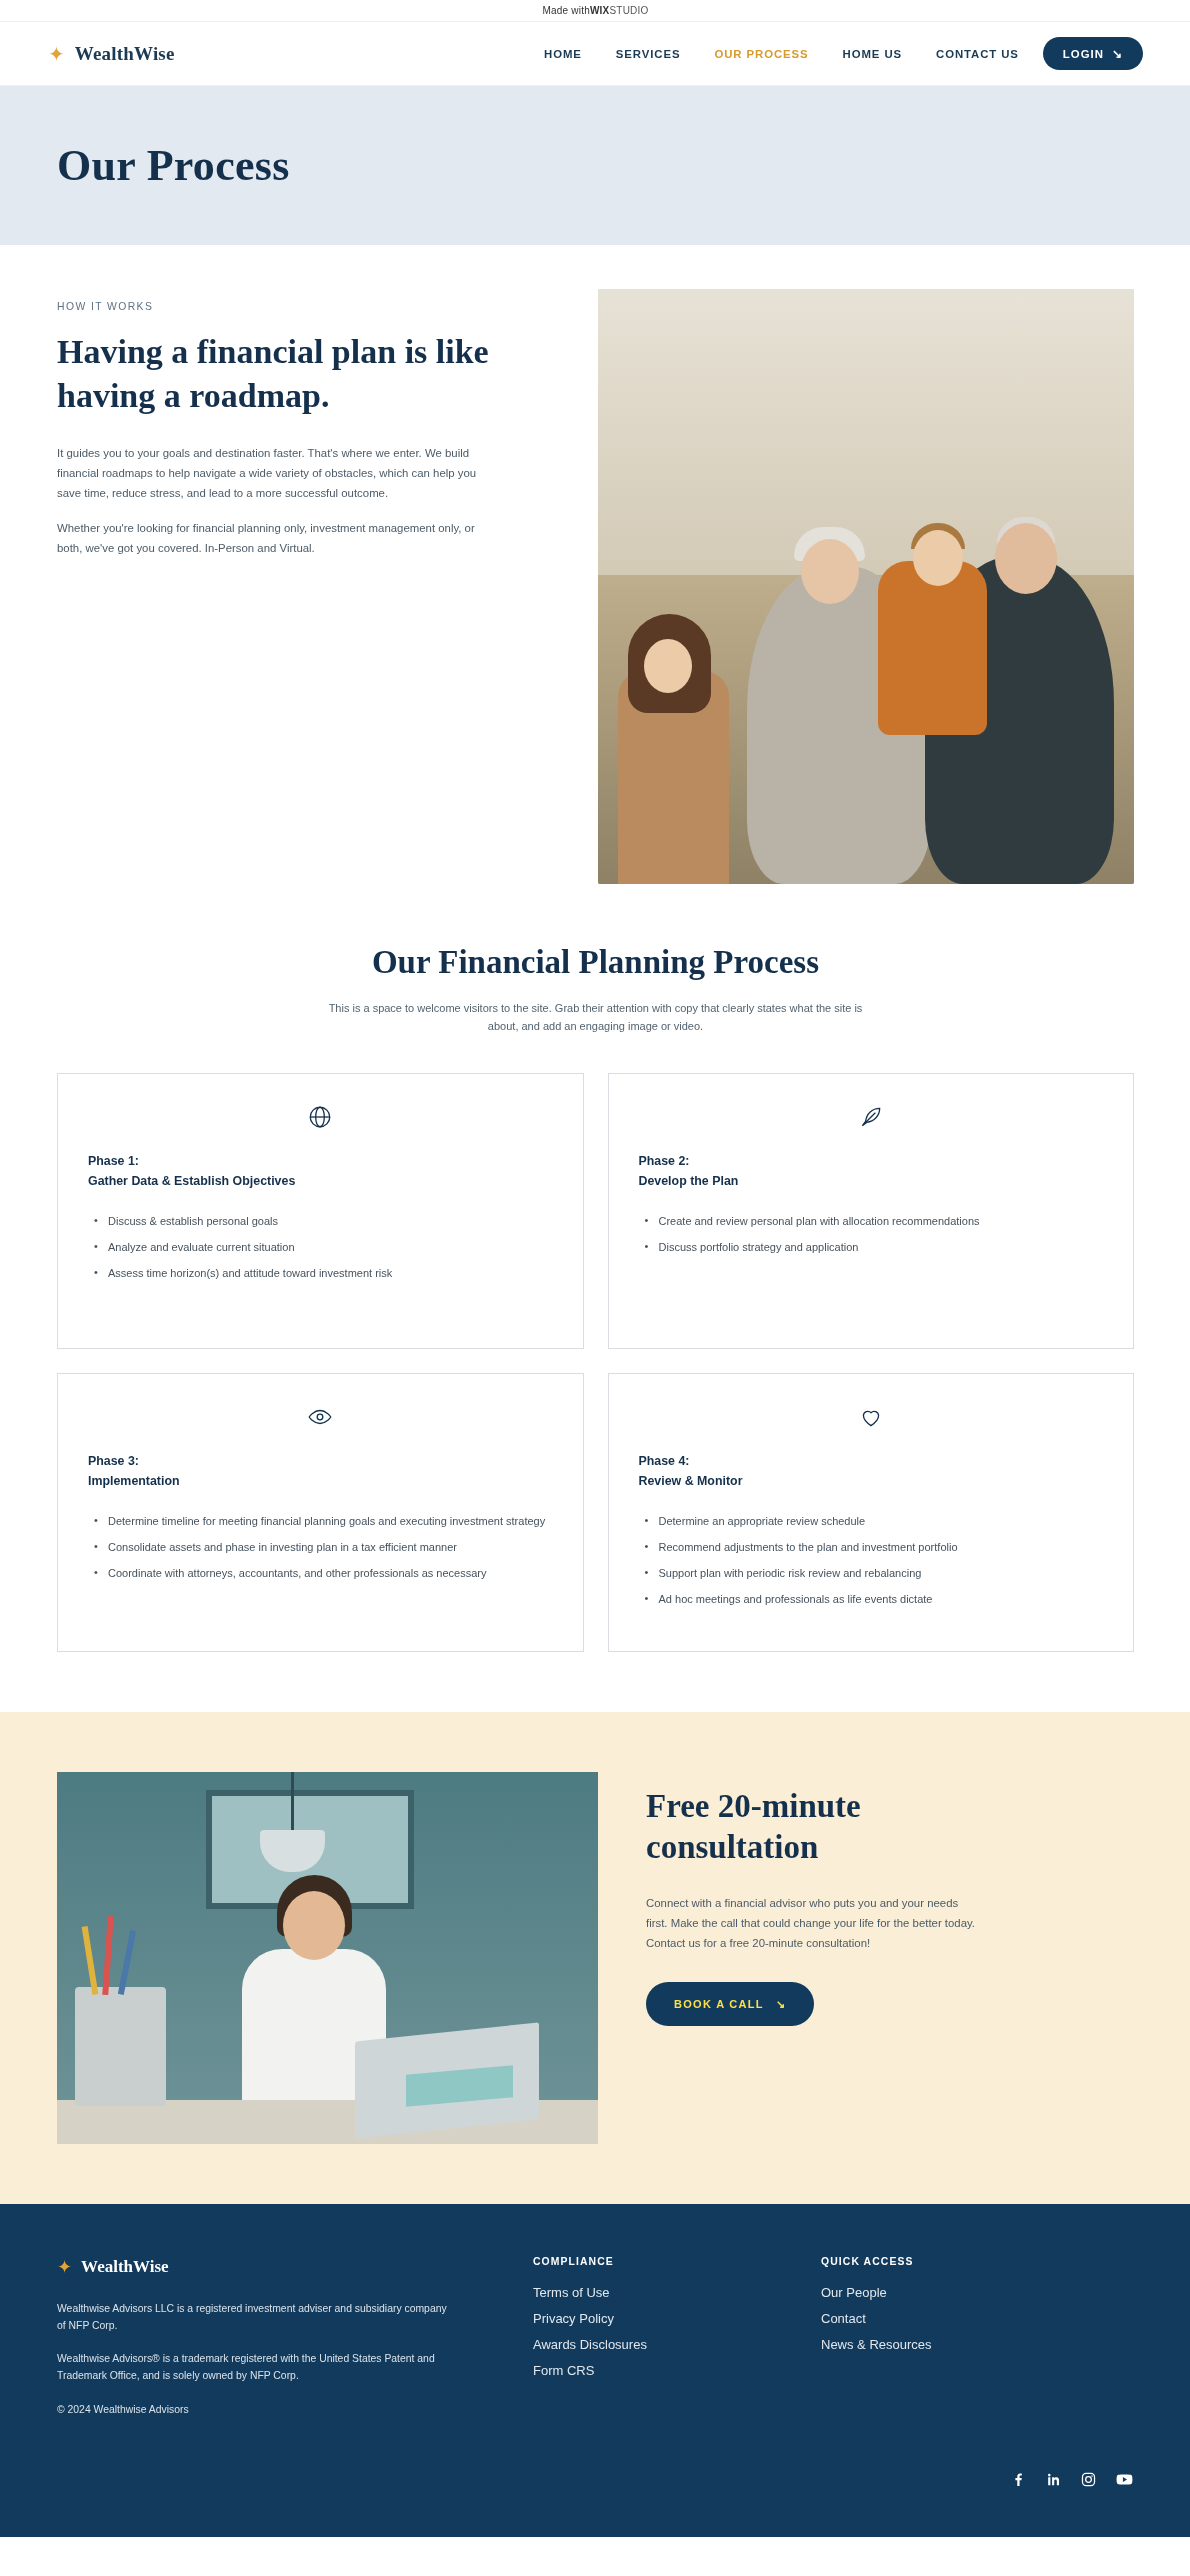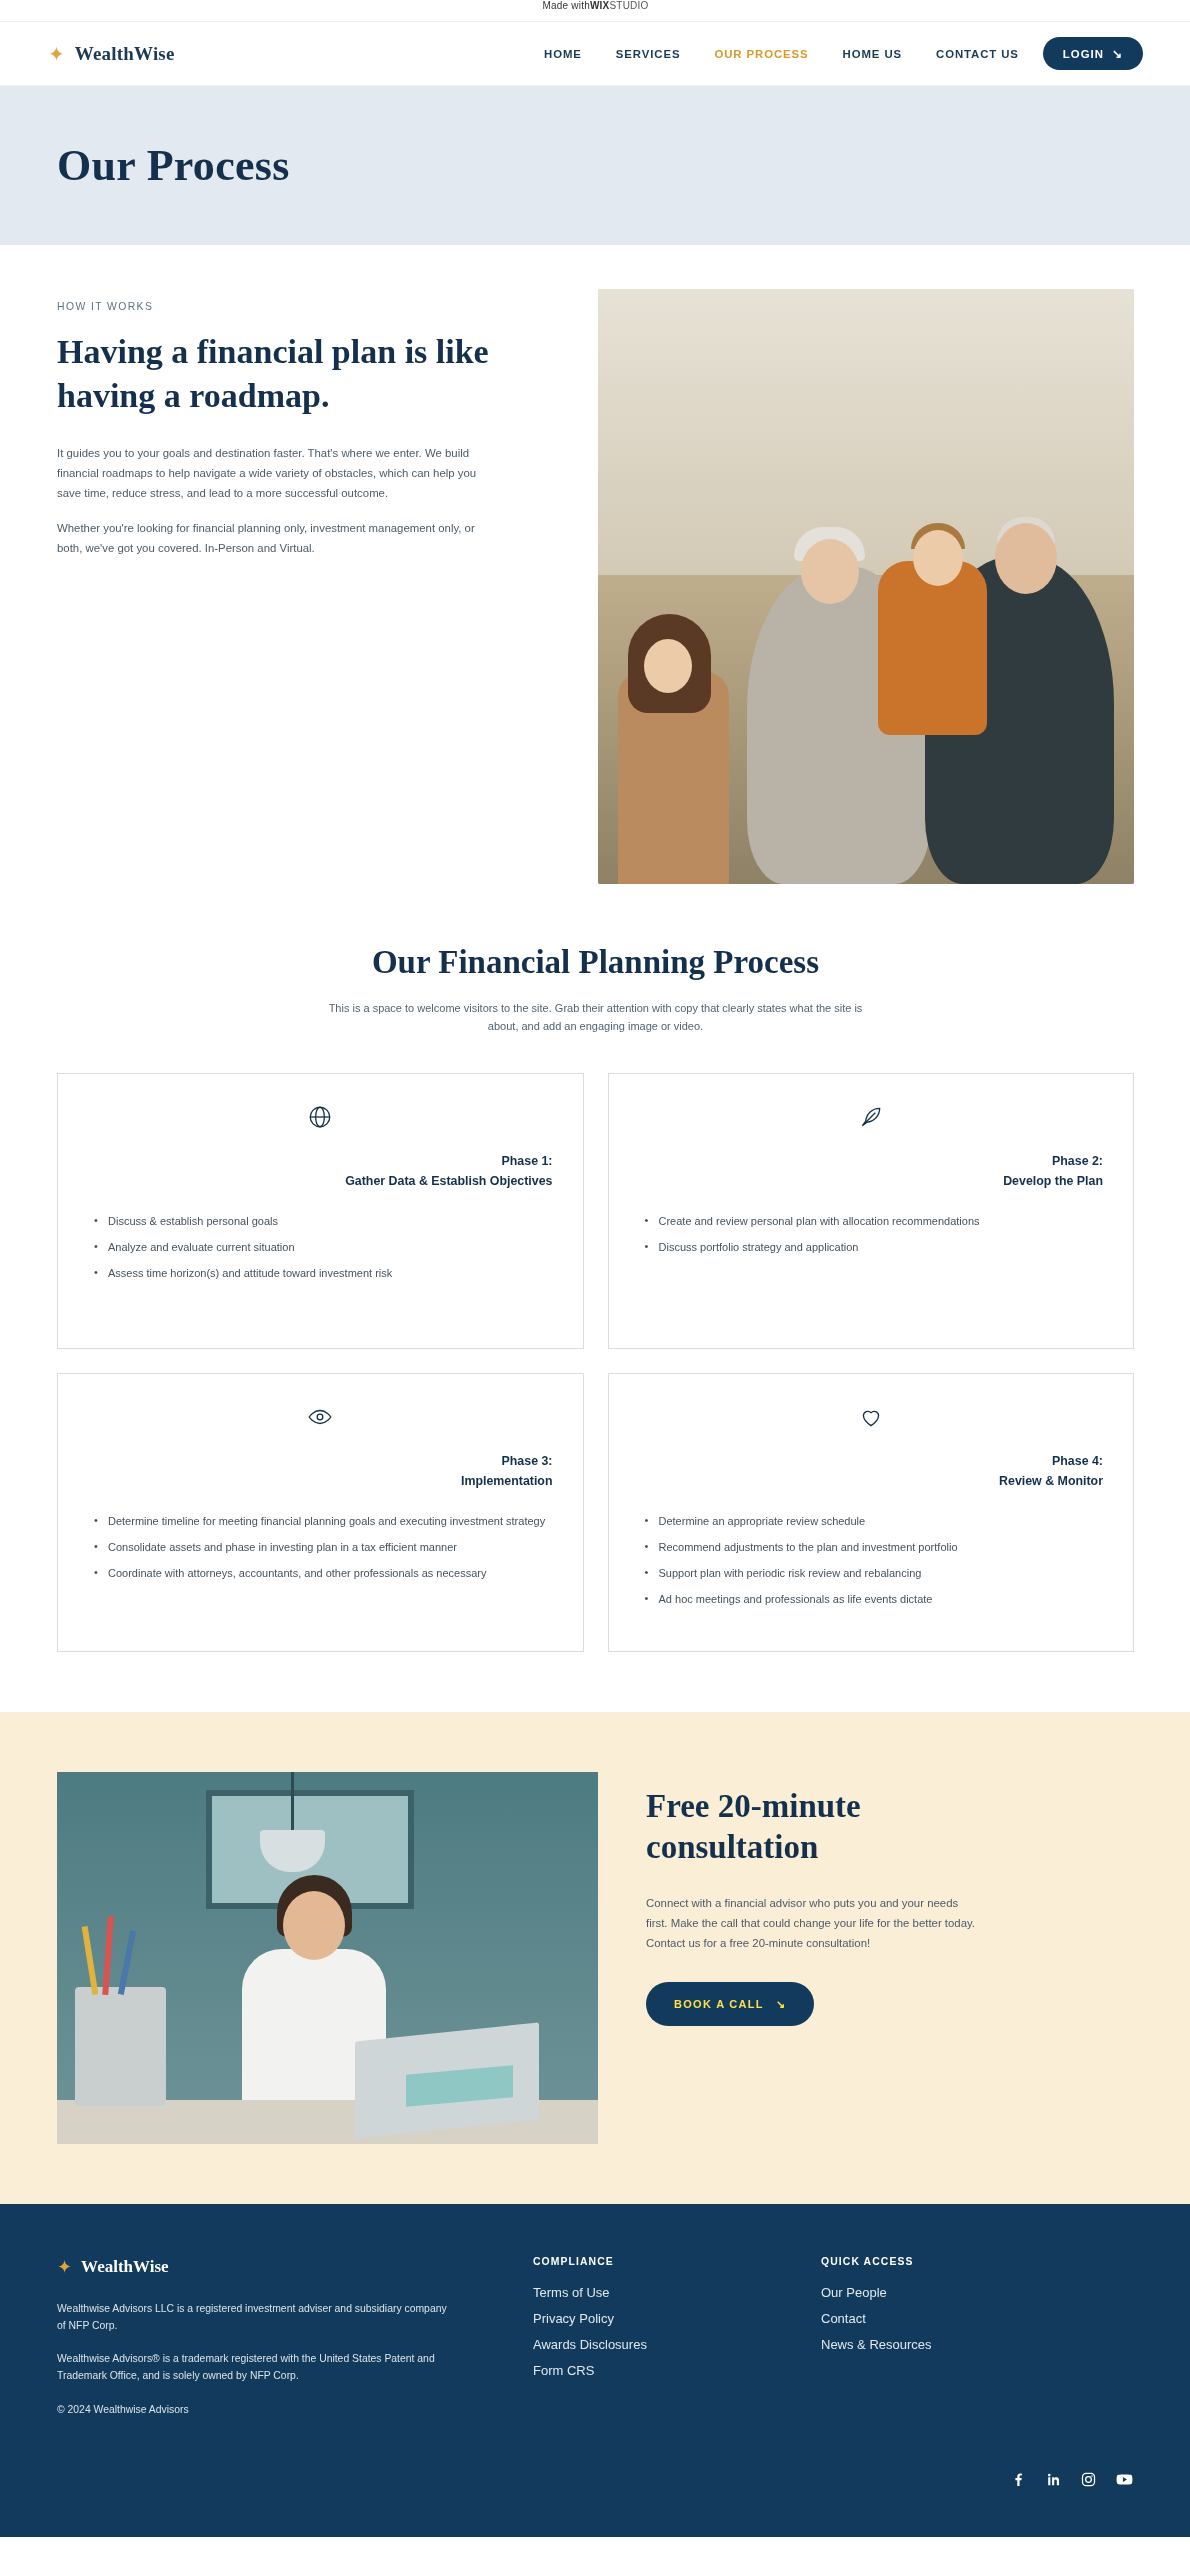--- a/index.html
+++ b/index.html
@@ -10,21 +10,21 @@
     color: #1b3a54;
   }
   body { width: 1191px; height: 2576px; position: relative; overflow: hidden; }
 
   
   .wix-bar {
     height: 22px;
     background: #ffffff;
     border-bottom: 1px solid #eeeeee;
     display: flex;
-    align-items: flex-start;
+    align-items: center;
     justify-content: center;
     font-size: 10px;
     color: #333;
     letter-spacing: 0.2px;
   }
   .wix-bar .b { font-weight: bold; }
   .wix-bar .l { font-weight: normal; color:#555; }
 
   
   .header {
@@ -169,21 +169,21 @@
     padding: 30px 30px 34px 30px;
     min-height: 276px;
   }
   .card .icon {
     display: flex;
     justify-content: center;
     margin-bottom: 22px;
     color: #14304c;
   }
   .card h3 {
-    text-align: right;
+    text-align: left;
     font-size: 12.4px;
     line-height: 1.55;
     font-weight: bold;
     color: #14304c;
     margin-bottom: 22px;
   }
   .card ul { list-style: none; padding-left: 6px; }
   .card li {
     font-size: 11px;
     line-height: 1.55;

